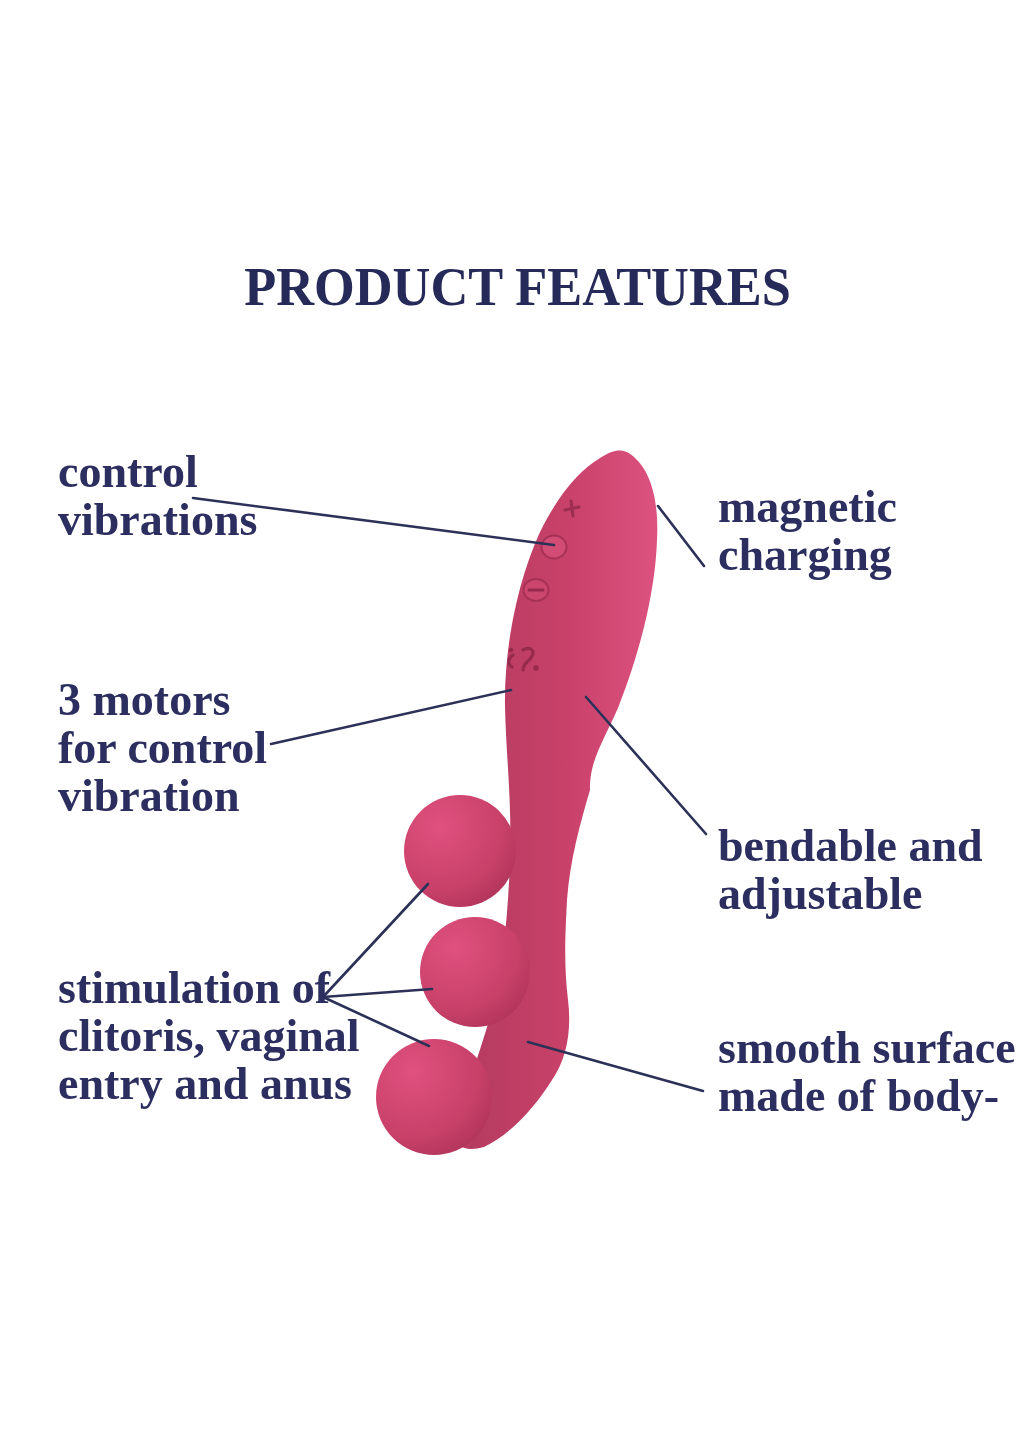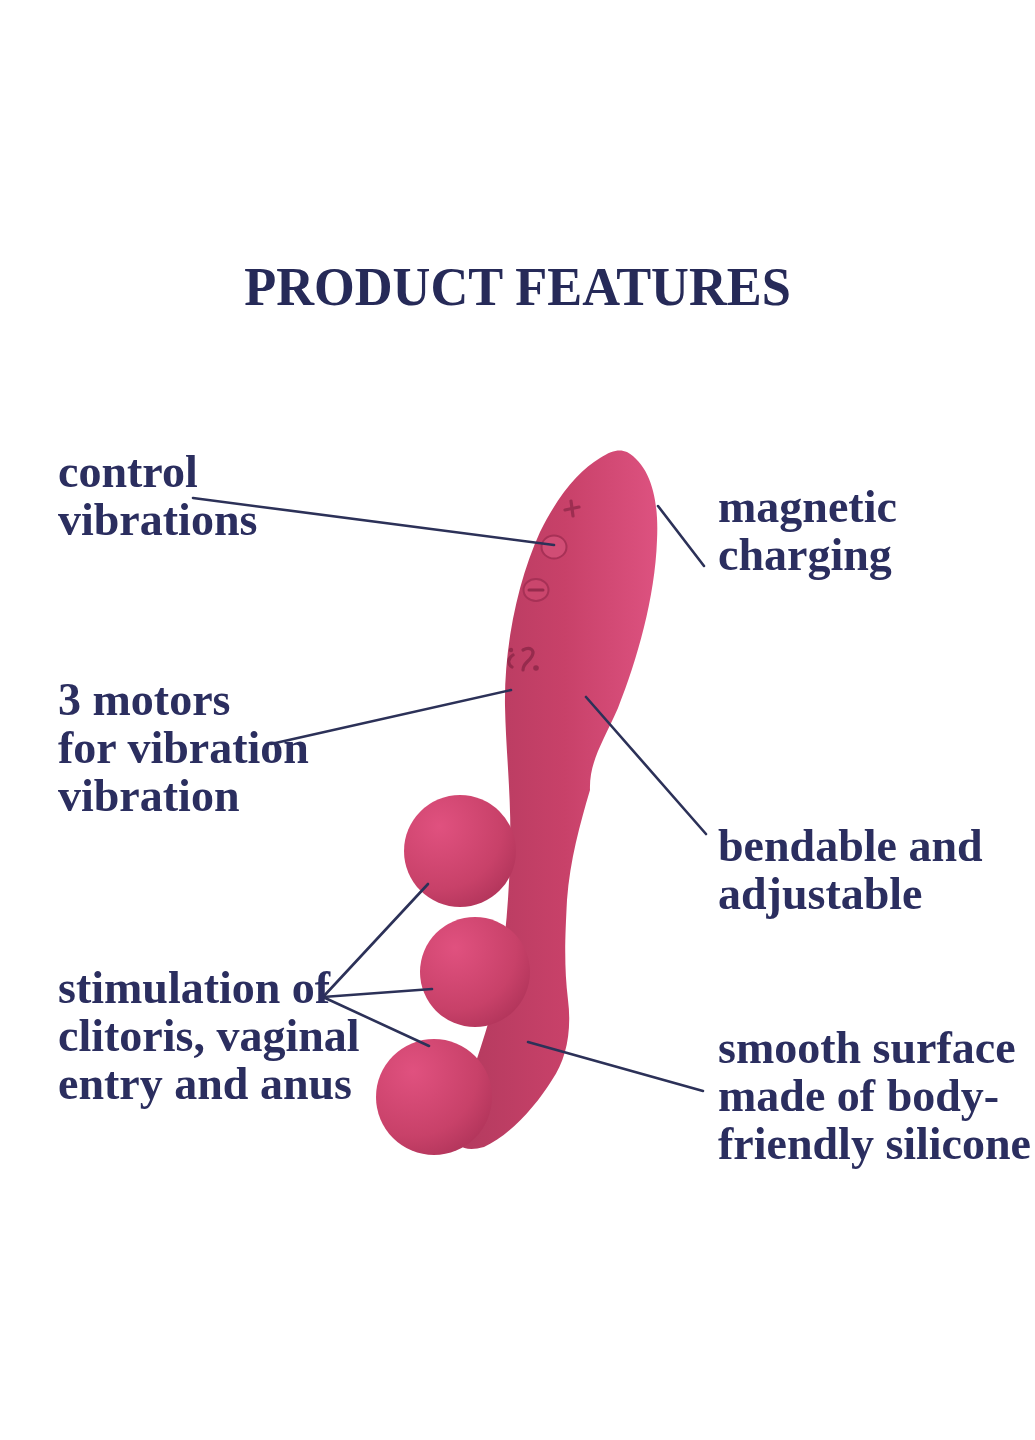--- a/index.html
+++ b/index.html
@@ -120,34 +120,33 @@
     <span>vibrations</span>
   </div>
 
   <div class="label lbl-magnetic">
     <span>magnetic</span>
     <span>charging</span>
   </div>
 
   <div class="label lbl-motors">
     <span>3 motors</span>
-    <span>for vibration</span>
+    <span>for control</span>
     <span>vibration</span>
   </div>
 
   <div class="label lbl-bendable">
     <span>bendable and</span>
     <span>adjustable</span>
   </div>
 
   <div class="label lbl-stimulation">
     <span>stimulation of</span>
     <span>clitoris, vaginal</span>
     <span>entry and anus</span>
   </div>
 
   <div class="label lbl-smooth">
     <span>smooth surface</span>
     <span>made of body-</span>
-    <span>friendly silicone</span>
   </div>
 
 </div>
 
 </body></html>

